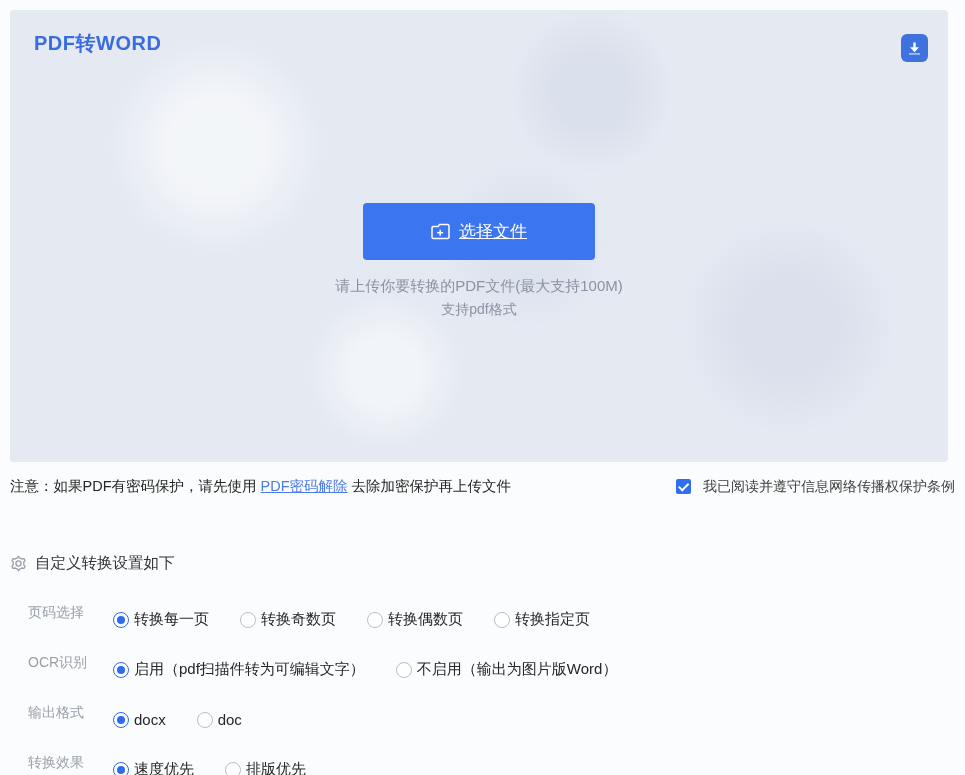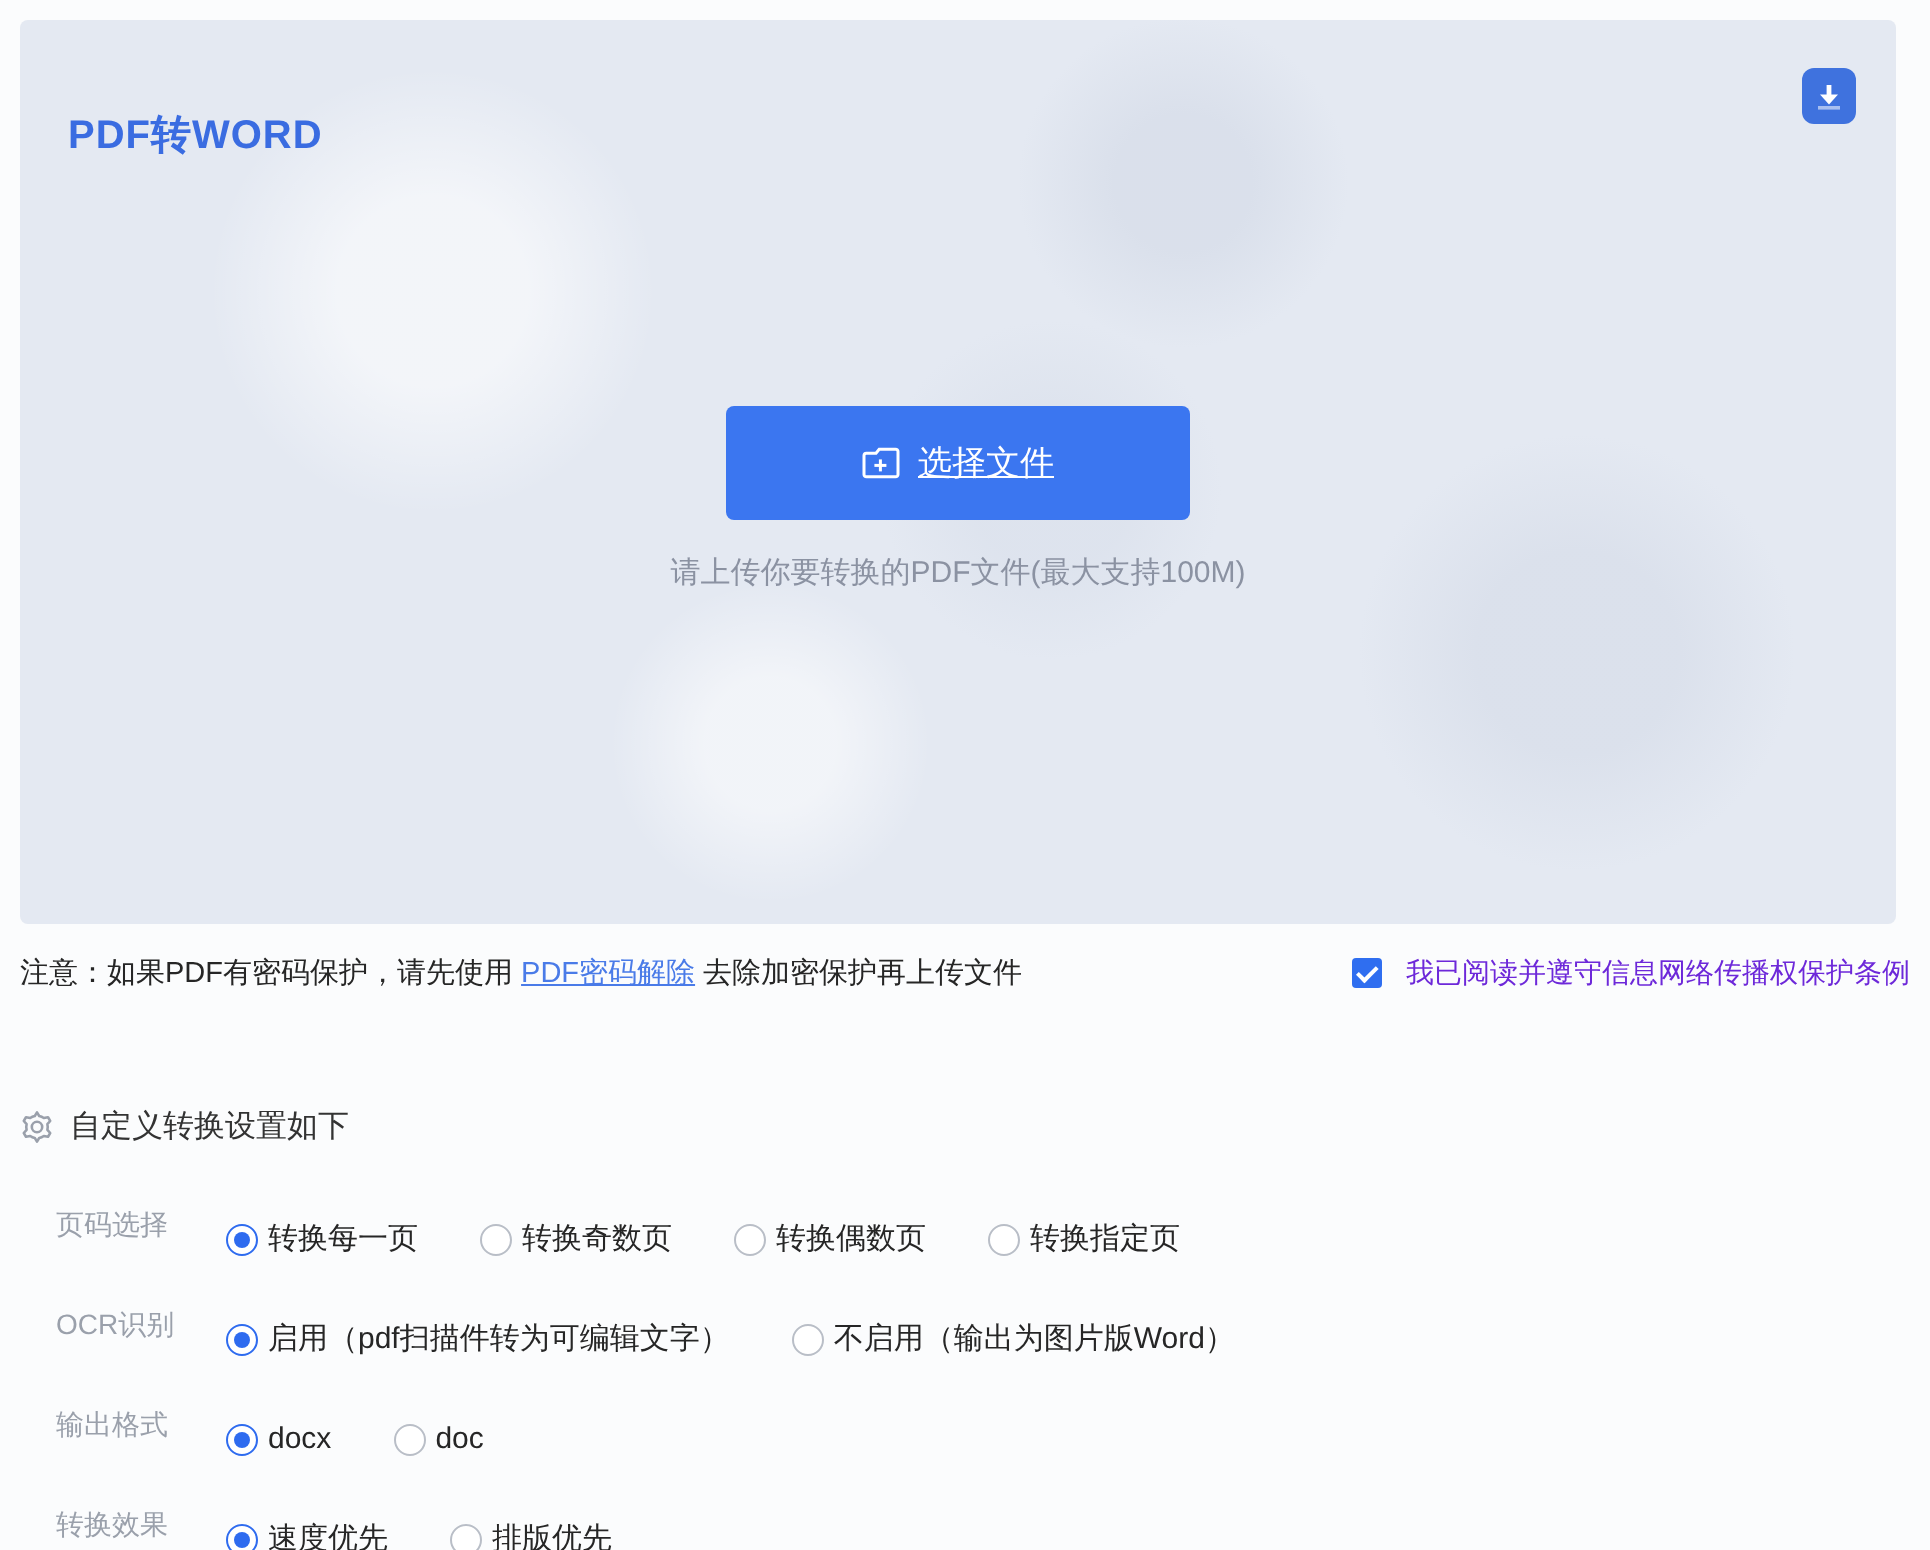--- a/index.html
+++ b/index.html
@@ -24,21 +24,20 @@
       radial-gradient(circle at 55% 52%, rgba(188,198,216,0.16) 0 7%, transparent 15%),
       #e4e9f2;
   }
   .panel-title {
     position: absolute;
     left: 24px; top: 20px;
     font-size: 20px;
     font-weight: bold;
     color: #3a6ce1;
     letter-spacing: 0.5px;
-    margin-top: 24px;
   }
   .download-btn {
     position: absolute;
     right: 20px; top: 24px;
     width: 27px; height: 28px;
     background: #3f72de;
     border: none;
     border-radius: 6px;
     cursor: pointer;
     display: flex; align-items: center; justify-content: center;
@@ -73,21 +72,21 @@
     width: 945px;
     display: flex;
     justify-content: space-between;
     align-items: center;
     font-size: 14.5px;
   }
   .notice-left { color: #262626; white-space: nowrap; }
   .notice-link { color: #4a7be8; text-decoration: underline; cursor: pointer; }
   .agreement {
     display: flex; align-items: center; gap: 12px;
-    color: #6d28d9; white-space: nowrap; cursor: pointer;
+    color: #404040; white-space: nowrap; cursor: pointer;
     font-size: 14px;
   }
   .checkbox {
     width: 15px; height: 15px;
     background: #2f6ef0;
     border-radius: 2px;
     display: inline-flex; align-items: center; justify-content: center;
     flex: none;
   }
   .checkbox::after {
@@ -166,20 +165,21 @@
       <span style="display:inline-flex">
         <svg width="19" height="17" viewBox="0 0 19 17">
           <path d="M2.2 3.6 H7 L8.6 1.6 H16.8 A1.2 1.2 0 0 1 18 2.8 V14.2 A1.2 1.2 0 0 1 16.8 15.4 H2.2 A1.2 1.2 0 0 1 1 14.2 V4.8 A1.2 1.2 0 0 1 2.2 3.6 Z" fill="none" stroke="#ffffff" stroke-width="1.5"></path>
           <line x1="6.2" y1="9.7" x2="12.2" y2="9.7" stroke="#ffffff" stroke-width="1.5"></line>
           <line x1="9.2" y1="6.7" x2="9.2" y2="12.7" stroke="#ffffff" stroke-width="1.5"></line>
         </svg>
       </span>
       <span>选择文件</span>
     </button>
     <div class="hint-1">请上传你要转换的PDF文件(最大支持100M)</div>
+    <div class="hint-2">支持pdf格式</div>
   </div>
 </div>
 
 <div class="notice-row">
   <div class="notice-left"><span>注意：如果PDF有密码保护，请先使用 </span><a class="notice-link">PDF密码解除</a><span> 去除加密保护再上传文件</span></div>
   <label class="agreement">
     <span class="checkbox"></span>
     <span>我已阅读并遵守信息网络传播权保护条例</span>
   </label>
 </div>

